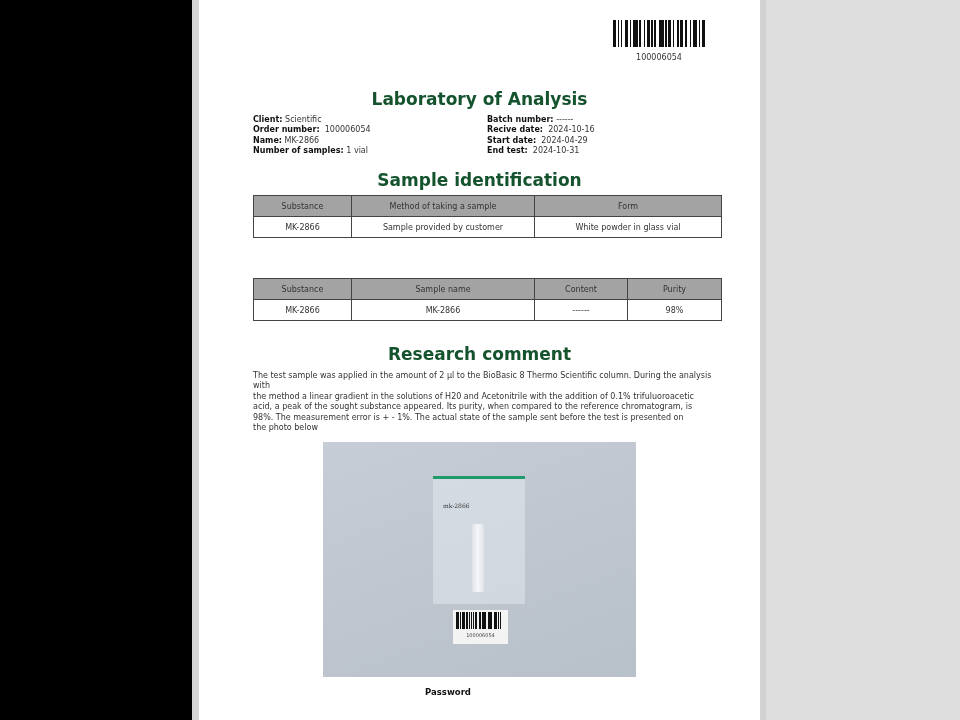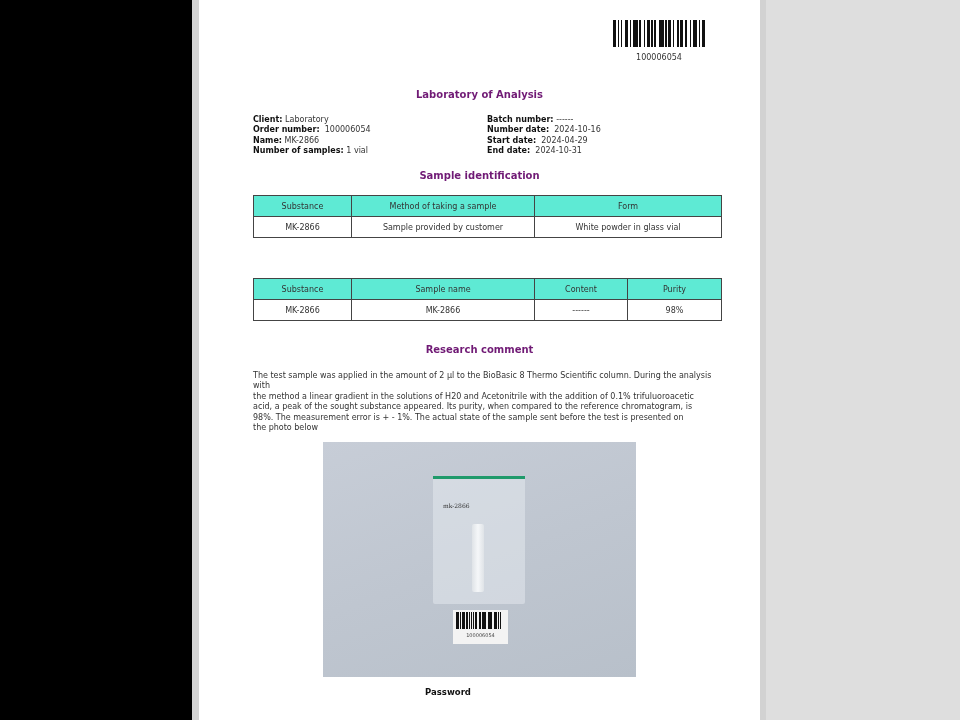--- a/index.html
+++ b/index.html
@@ -24,34 +24,34 @@
       font-family: "Liberation Sans", sans-serif; font-size: 10.5px; letter-spacing: 0.3px; color: #555;
       white-space: nowrap;
     }
     .barcode-wrap { position: absolute; left: 414px; top: 20px; width: 92px; }
     .barcode { display: flex; height: 27px; align-items: stretch; }
     .barcode span { display: block; height: 100%; }
     .barcode-num { text-align: center; font-size: 8px; color: #333; margin-top: 6px; }
 
     .h1 {
       position: absolute; left: 0; width: 561px; text-align: center;
-      font-weight: bold; font-size: 10px; color: #701a75;
+      font-weight: bold; font-size: 17px; color: #14532d;
     }
     .meta { position: absolute; font-size: 8px; line-height: 10.3px; color: #333; }
     .meta b { color: #111; }
     .meta .row { white-space: nowrap; }
 
     table.t {
       position: absolute; left: 54px; width: 468px; border-collapse: collapse;
       font-size: 8px; color: #333; table-layout: fixed;
     }
     table.t th, table.t td {
       border: 1px solid #444; text-align: center; height: 20px; padding: 0; font-weight: normal;
     }
-    table.t th { background: #5eead4; }
+    table.t th { background: #a3a3a3; }
 
     .comment {
       position: absolute; left: 54px; top: 371px; width: 470px;
       font-size: 8px; line-height: 10.4px; color: #333; white-space: pre-line;
     }
     .photo {
       position: absolute; left: 124px; top: 442px; width: 313px; height: 235px;
       background: linear-gradient(160deg, #c7cdd7 0%, #bfc6d0 50%, #b8c0ca 100%);
     }
     .bag {
@@ -129,31 +129,31 @@
         <span style="width: 1.6px; background: rgb(17, 17, 17);"></span>
         <span style="width: 1.6px; background: transparent;"></span>
         <span style="width: 3.2px; background: rgb(17, 17, 17);"></span>
       </div>
     <div class="barcode-num">100006054</div>
   </div>
 
   <div class="h1" style="top:89px;">Laboratory of Analysis</div>
 
   <div class="meta" style="left:54px; top:115px;">
-    <div class="row"><b>Client:</b> <span>Laboratory</span></div>
+    <div class="row"><b>Client:</b> <span>Scientific</span></div>
     <div class="row"><b>Order number:</b>&nbsp; <span>100006054</span></div>
     <div class="row"><b>Name:</b> <span>MK-2866</span></div>
     <div class="row"><b>Number of samples:</b> <span>1 vial</span></div>
   </div>
 
   <div class="meta" style="left:288px; top:115px;">
     <div class="row"><b>Batch number:</b> <span>------</span></div>
-    <div class="row"><b>Number date:</b>&nbsp; <span>2024-10-16</span></div>
+    <div class="row"><b>Recive date:</b>&nbsp; <span>2024-10-16</span></div>
     <div class="row"><b>Start date:</b>&nbsp; <span>2024-04-29</span></div>
-    <div class="row"><b>End date:</b>&nbsp; <span>2024-10-31</span></div>
+    <div class="row"><b>End test:</b>&nbsp; <span>2024-10-31</span></div>
   </div>
 
   <div class="h1" style="top:170px;">Sample identification</div>
   <table class="t" style="top:195px;">
     <colgroup>
         <col style="width:98px">
         <col style="width:183px">
         <col style="width:187px">
       </colgroup>
     <tbody>

